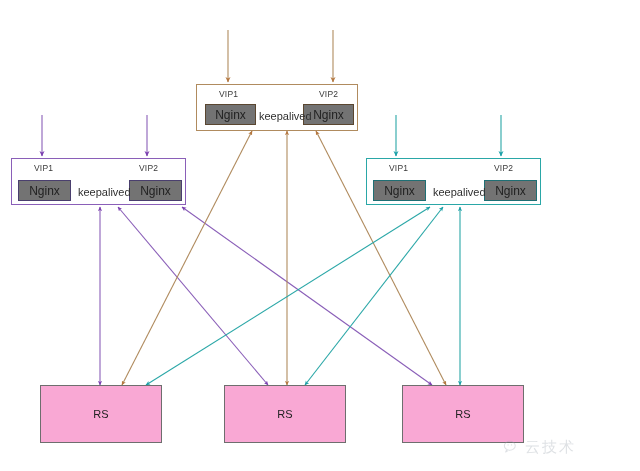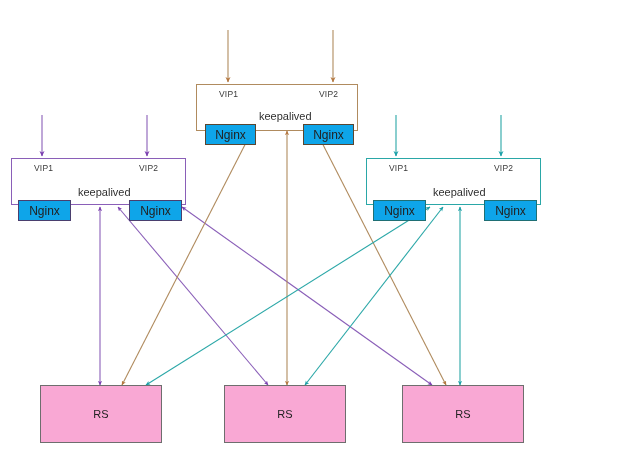--- a/index.html
+++ b/index.html
@@ -22,27 +22,26 @@
   .cluster .vip{
     position:absolute;
     font-size:8.5px;
     color:#3a3a3a;
     letter-spacing:.2px;
     white-space:nowrap;
   }
   .cluster .nginx{
     position:absolute;
     box-sizing:border-box;
-    background:#0ea5e9;
+    background:#737373;
     border:1.3px solid #4a4a4a;
     font-size:12px;
     color:#222;
     display:flex;align-items:center;justify-content:center;
     white-space:nowrap;
-    margin-top:20px;
   }
   .cluster .ka-label{
     position:absolute;
     font-size:11px;
     color:#2f2f2f;
     white-space:nowrap;
     text-align:left;
   }
 
   
@@ -213,14 +212,23 @@
   <div class="rs" style="left:40px;top:385px;width:122px;height:58px;">
     <span>RS</span>
   </div>
   <div class="rs" style="left:224px;top:385px;width:122px;height:58px;">
     <span>RS</span>
   </div>
   <div class="rs" style="left:402px;top:385px;width:122px;height:58px;">
     <span>RS</span>
   </div>
 
+  <div class="watermark">
+    <svg class="wm-icon" viewBox="0 0 24 22" xmlns="http://www.w3.org/2000/svg">
+      <ellipse cx="9.5" cy="8.5" rx="8" ry="6.6" fill="none" stroke="#9aa3ad" stroke-width="1.5"></ellipse>
+      <path d="M5 14.2 L3.4 17.6 L7 15.6" fill="none" stroke="#9aa3ad" stroke-width="1.5" stroke-linejoin="round"></path>
+      <circle cx="7" cy="7.2" r="1" fill="#9aa3ad"></circle>
+      <circle cx="12" cy="7.2" r="1" fill="#9aa3ad"></circle>
+    </svg>
+    <span class="wm-text">云技术</span>
+  </div>
 
 </div>
 
 </body></html>

